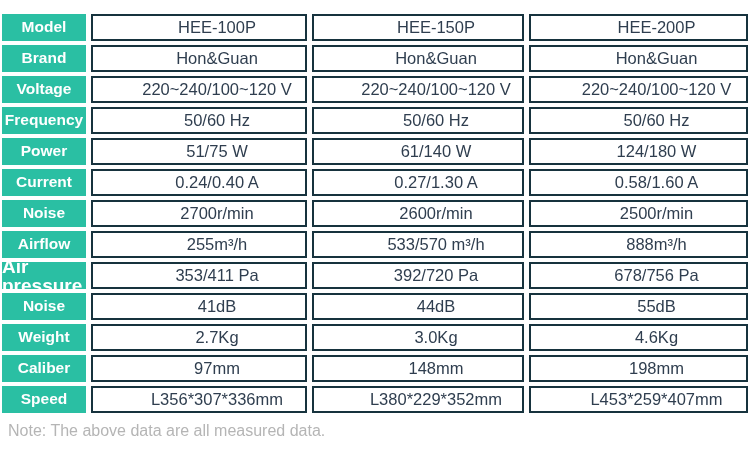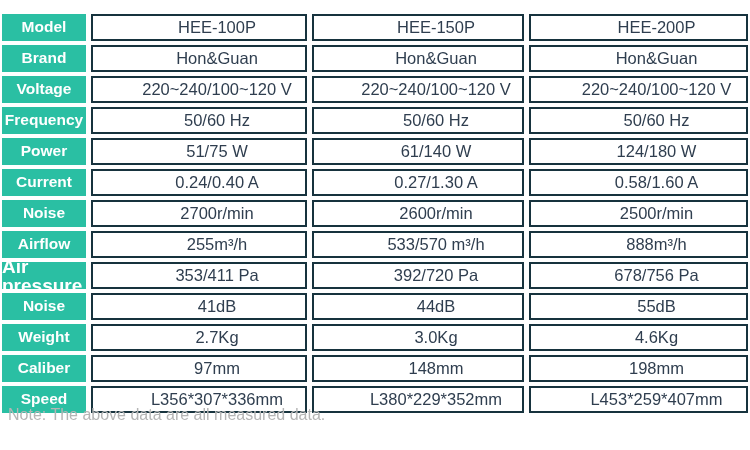--- a/index.html
+++ b/index.html
@@ -46,21 +46,21 @@
     display: flex;
     align-items: center;
     justify-content: center;
     text-align: center;
     white-space: nowrap;
     padding-left: 36px;
   }
   .note {
     position: absolute;
     left: 8px;
-    top: 406px;
+    top: 422px;
     color: #b5b5b5;
     font-size: 16px;
   }
 </style>
 </head>
 <body>
 
 <div class="page">
   <div class="spec-table" id="spec-table">
   <div class="row">

